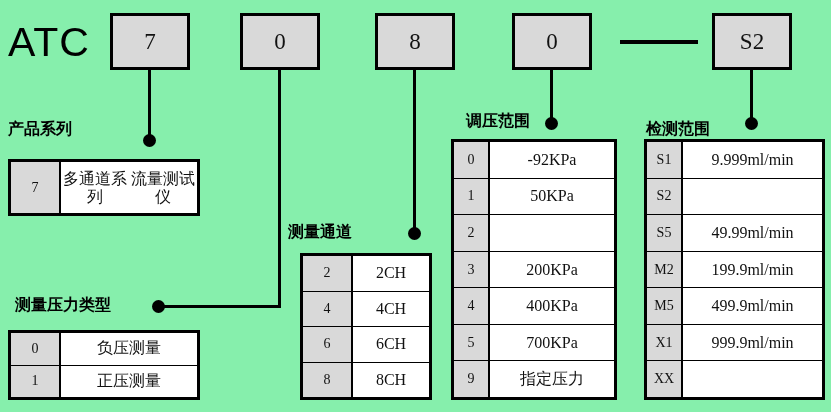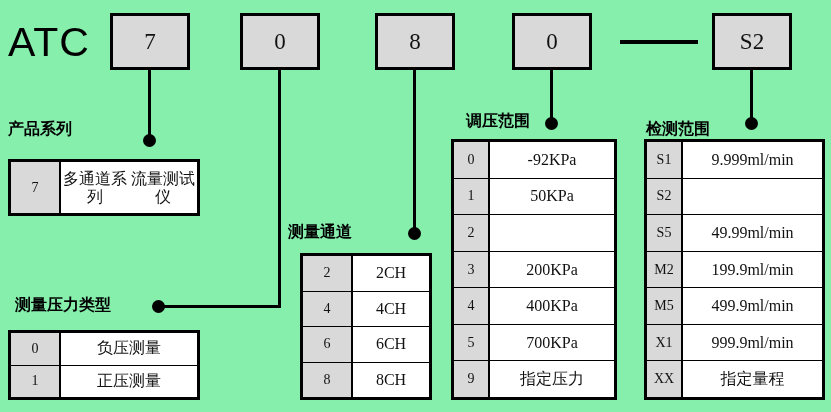--- a/index.html
+++ b/index.html
@@ -261,17 +261,16 @@
     <div class="trow">
       <div class="cell-code">M5</div>
       <div class="cell-desc">499.9ml/min</div>
     </div>
     <div class="trow">
       <div class="cell-code">X1</div>
       <div class="cell-desc">999.9ml/min</div>
     </div>
     <div class="trow">
       <div class="cell-code">XX</div>
-      <div class="cell-desc cjk">指定量程</div>
     </div>
   </div>
 
 </div>
 
 </body></html>

